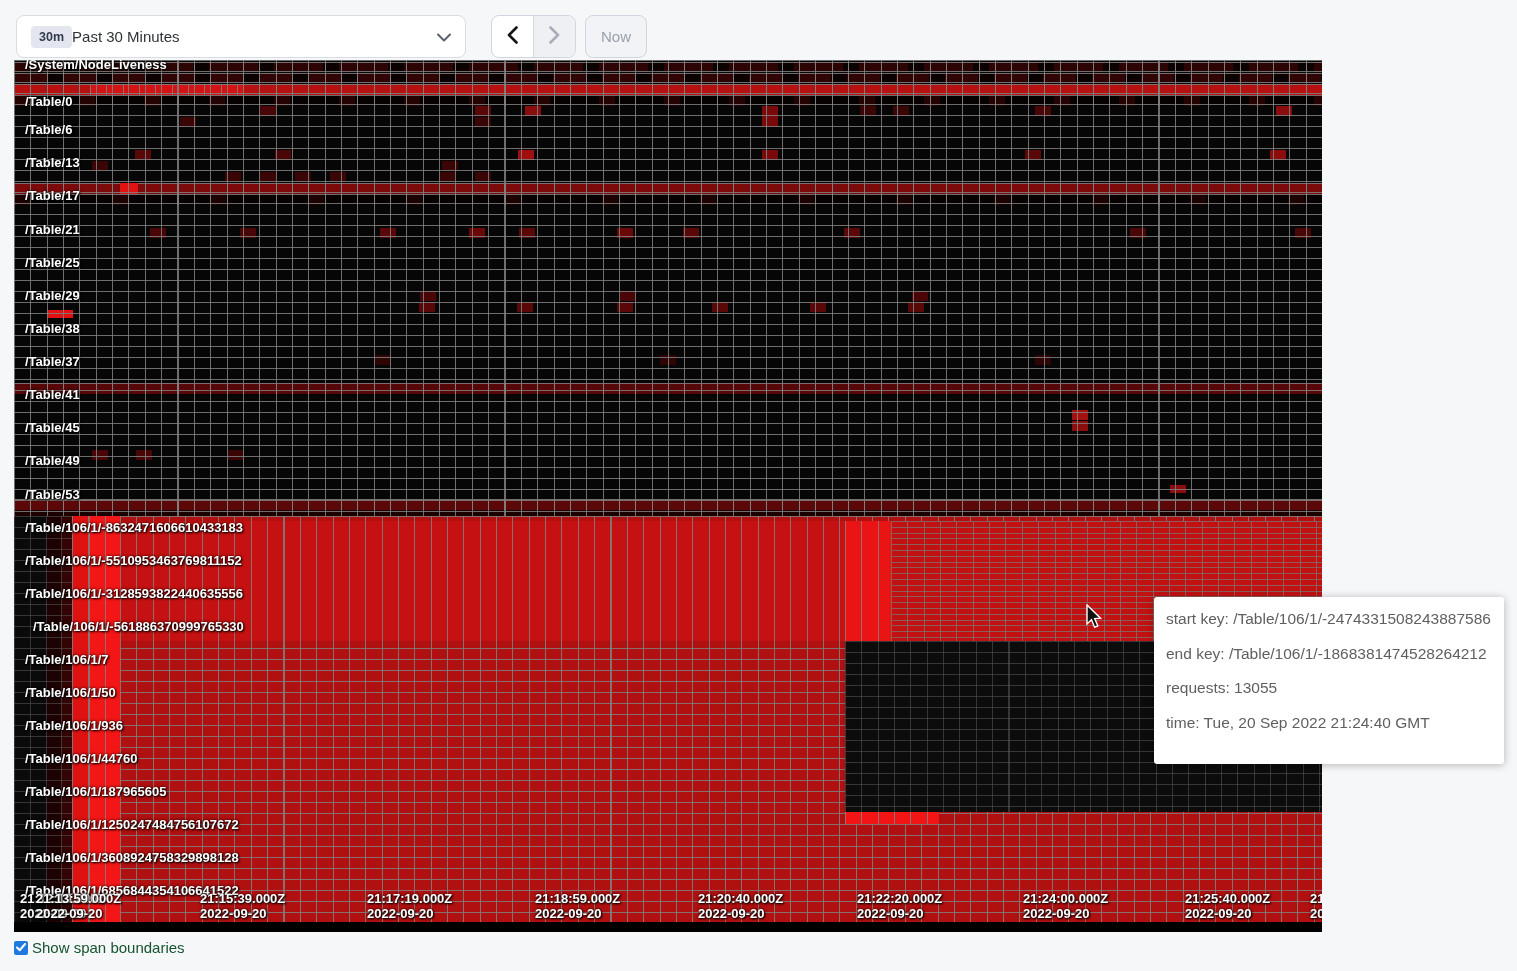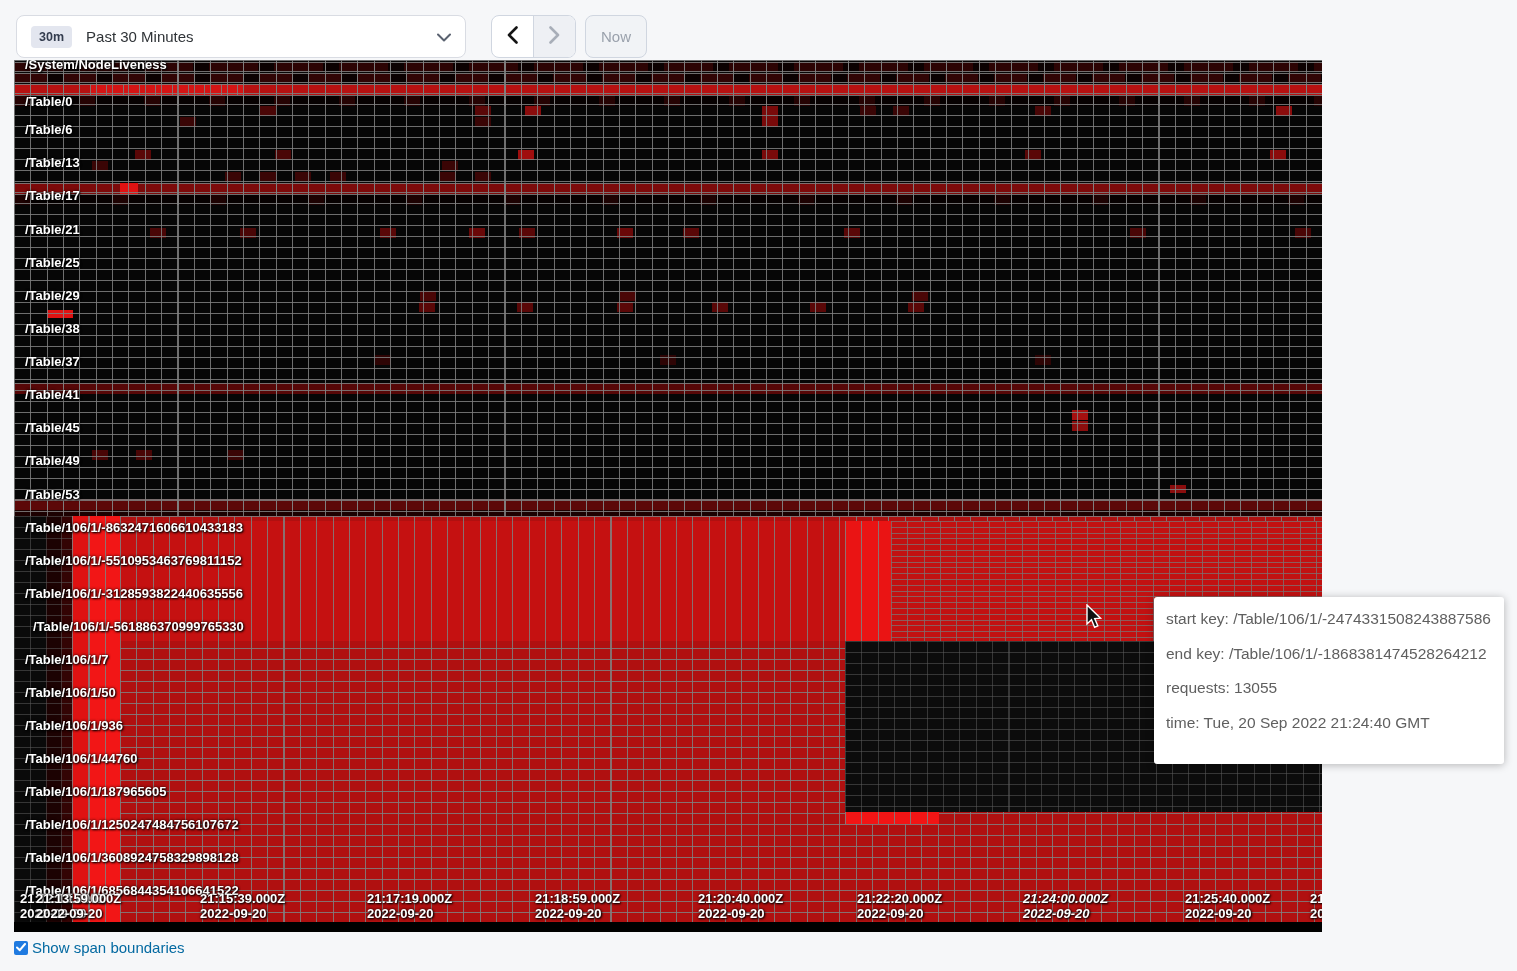--- a/index.html
+++ b/index.html
@@ -5,21 +5,21 @@
   html,body{margin:0;padding:0;}
   body{
     width:1517px;height:971px;position:relative;overflow:hidden;
     background:#f6f7f9;font-family:"Liberation Sans",sans-serif;
   }
   
   .toolbar{position:absolute;left:0;top:0;width:1517px;height:60px;}
   .select{
     position:absolute;left:16px;top:15px;width:450px;height:43px;box-sizing:border-box;
     background:#fff;border:1px solid #d9dce3;border-radius:8px;
-    display:flex;align-items:center;padding:0 14px;gap:14px;cursor:pointer;
+    display:flex;align-items:center;padding:0 14px;cursor:pointer;
   }
   .badge{
     background:#e3e6ef;border-radius:4px;padding:4px 8px;
     font-size:12.5px;font-weight:bold;color:#333c4e;
   }
   .select-label{font-size:15px;color:#2f3337;}
   .select .spacer{flex:1;}
   .btn-group{
     position:absolute;left:491px;top:15px;width:85px;height:43px;box-sizing:border-box;
     border:1px solid #d0d6e0;border-radius:8px;overflow:hidden;display:flex;background:#fff;
@@ -55,21 +55,21 @@
   .tooltip .line{font-size:15.5px;color:#5f5f5f;margin-bottom:16.5px;white-space:nowrap;}
   
   .cursor{position:absolute;left:1085px;top:604px;z-index:40;pointer-events:none;}
   
   .footer{position:absolute;left:14px;top:939px;display:flex;align-items:center;gap:4px;}
   .checkbox{
     width:14px;height:14px;background:#1f7ae0;border-radius:2px;
     display:flex;align-items:center;justify-content:center;cursor:pointer;
   }
   .checkbox svg{display:block;}
-  .footer-label{font-size:15px;color:#0369a1;}
+  .footer-label{font-size:15px;color:#14532d;}
 </style>
 </head>
 <body>
 
 <div class="toolbar">
   <div class="select">
     <span class="badge">30m</span>
     <span class="select-label">Past 30 Minutes</span>
     <span class="spacer"></span>
     <span>
@@ -224,21 +224,21 @@
       <div>2022-09-20</div>
     </div>
     <div class="tick" style="left: 684px; top: 831px;">
       <div>21:20:40.000Z</div>
       <div>2022-09-20</div>
     </div>
     <div class="tick" style="left: 843px; top: 831px;">
       <div>21:22:20.000Z</div>
       <div>2022-09-20</div>
     </div>
-    <div class="tick" style="left: 1009px; top: 831px; font-style: italic;">
+    <div class="tick" style="left: 1009px; top: 831px;">
       <div>21:24:00.000Z</div>
       <div>2022-09-20</div>
     </div>
     <div class="tick" style="left: 1171px; top: 831px;">
       <div>21:25:40.000Z</div>
       <div>2022-09-20</div>
     </div>
     <div class="tick" style="left: 1296px; top: 831px;">
       <div>21:27:20.000Z</div>
       <div>2022-09-20</div>

